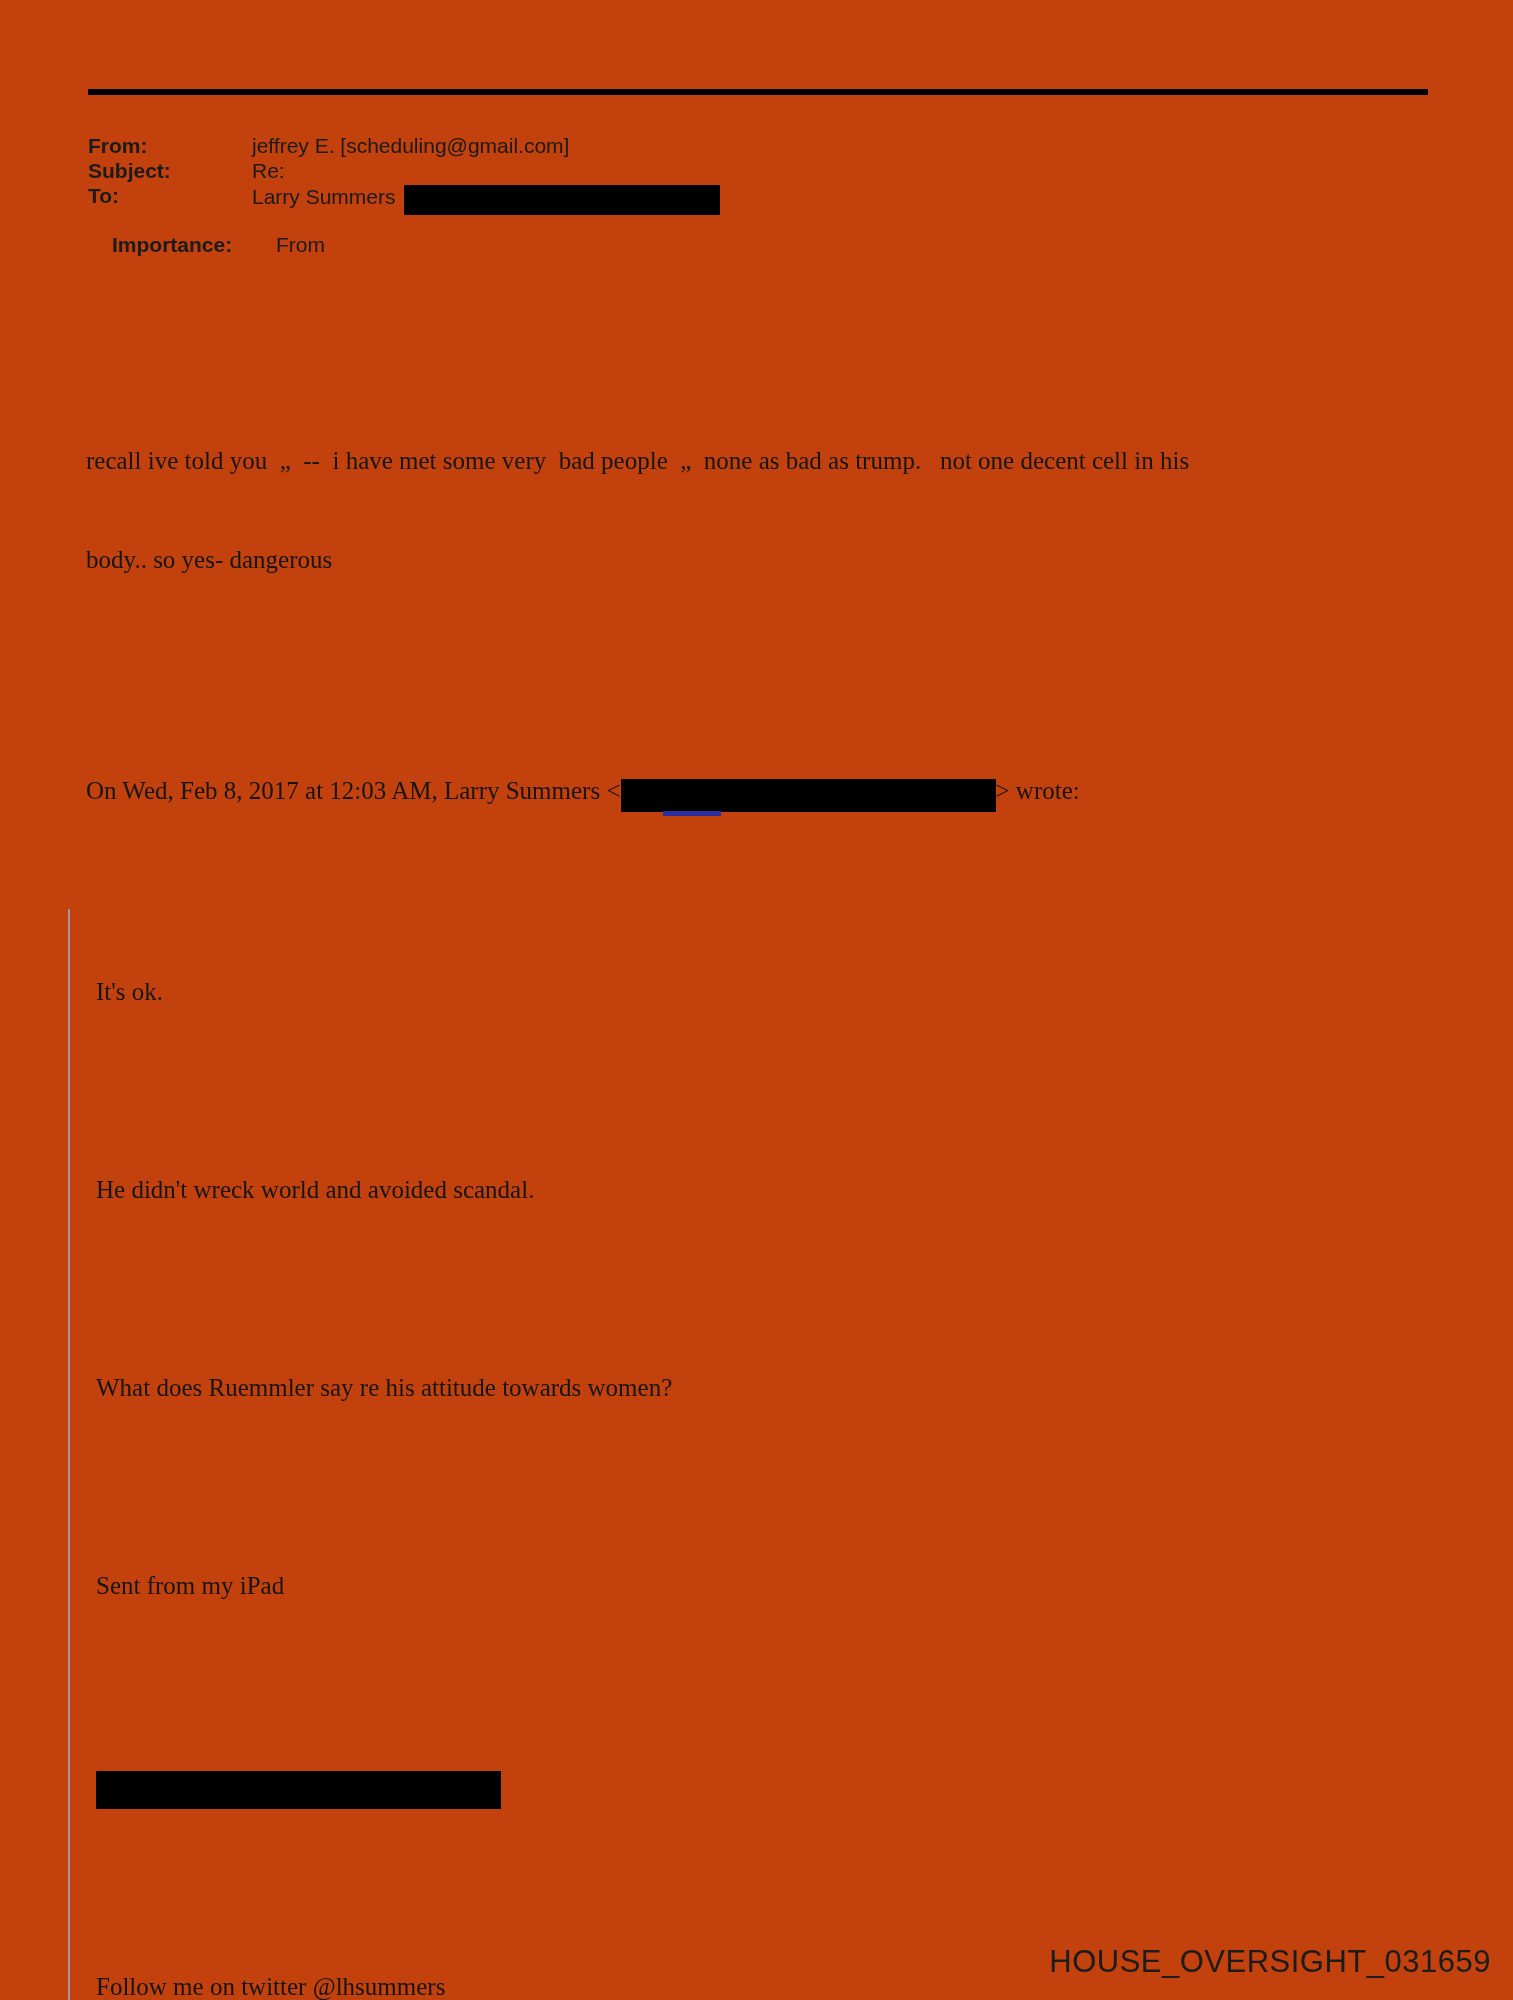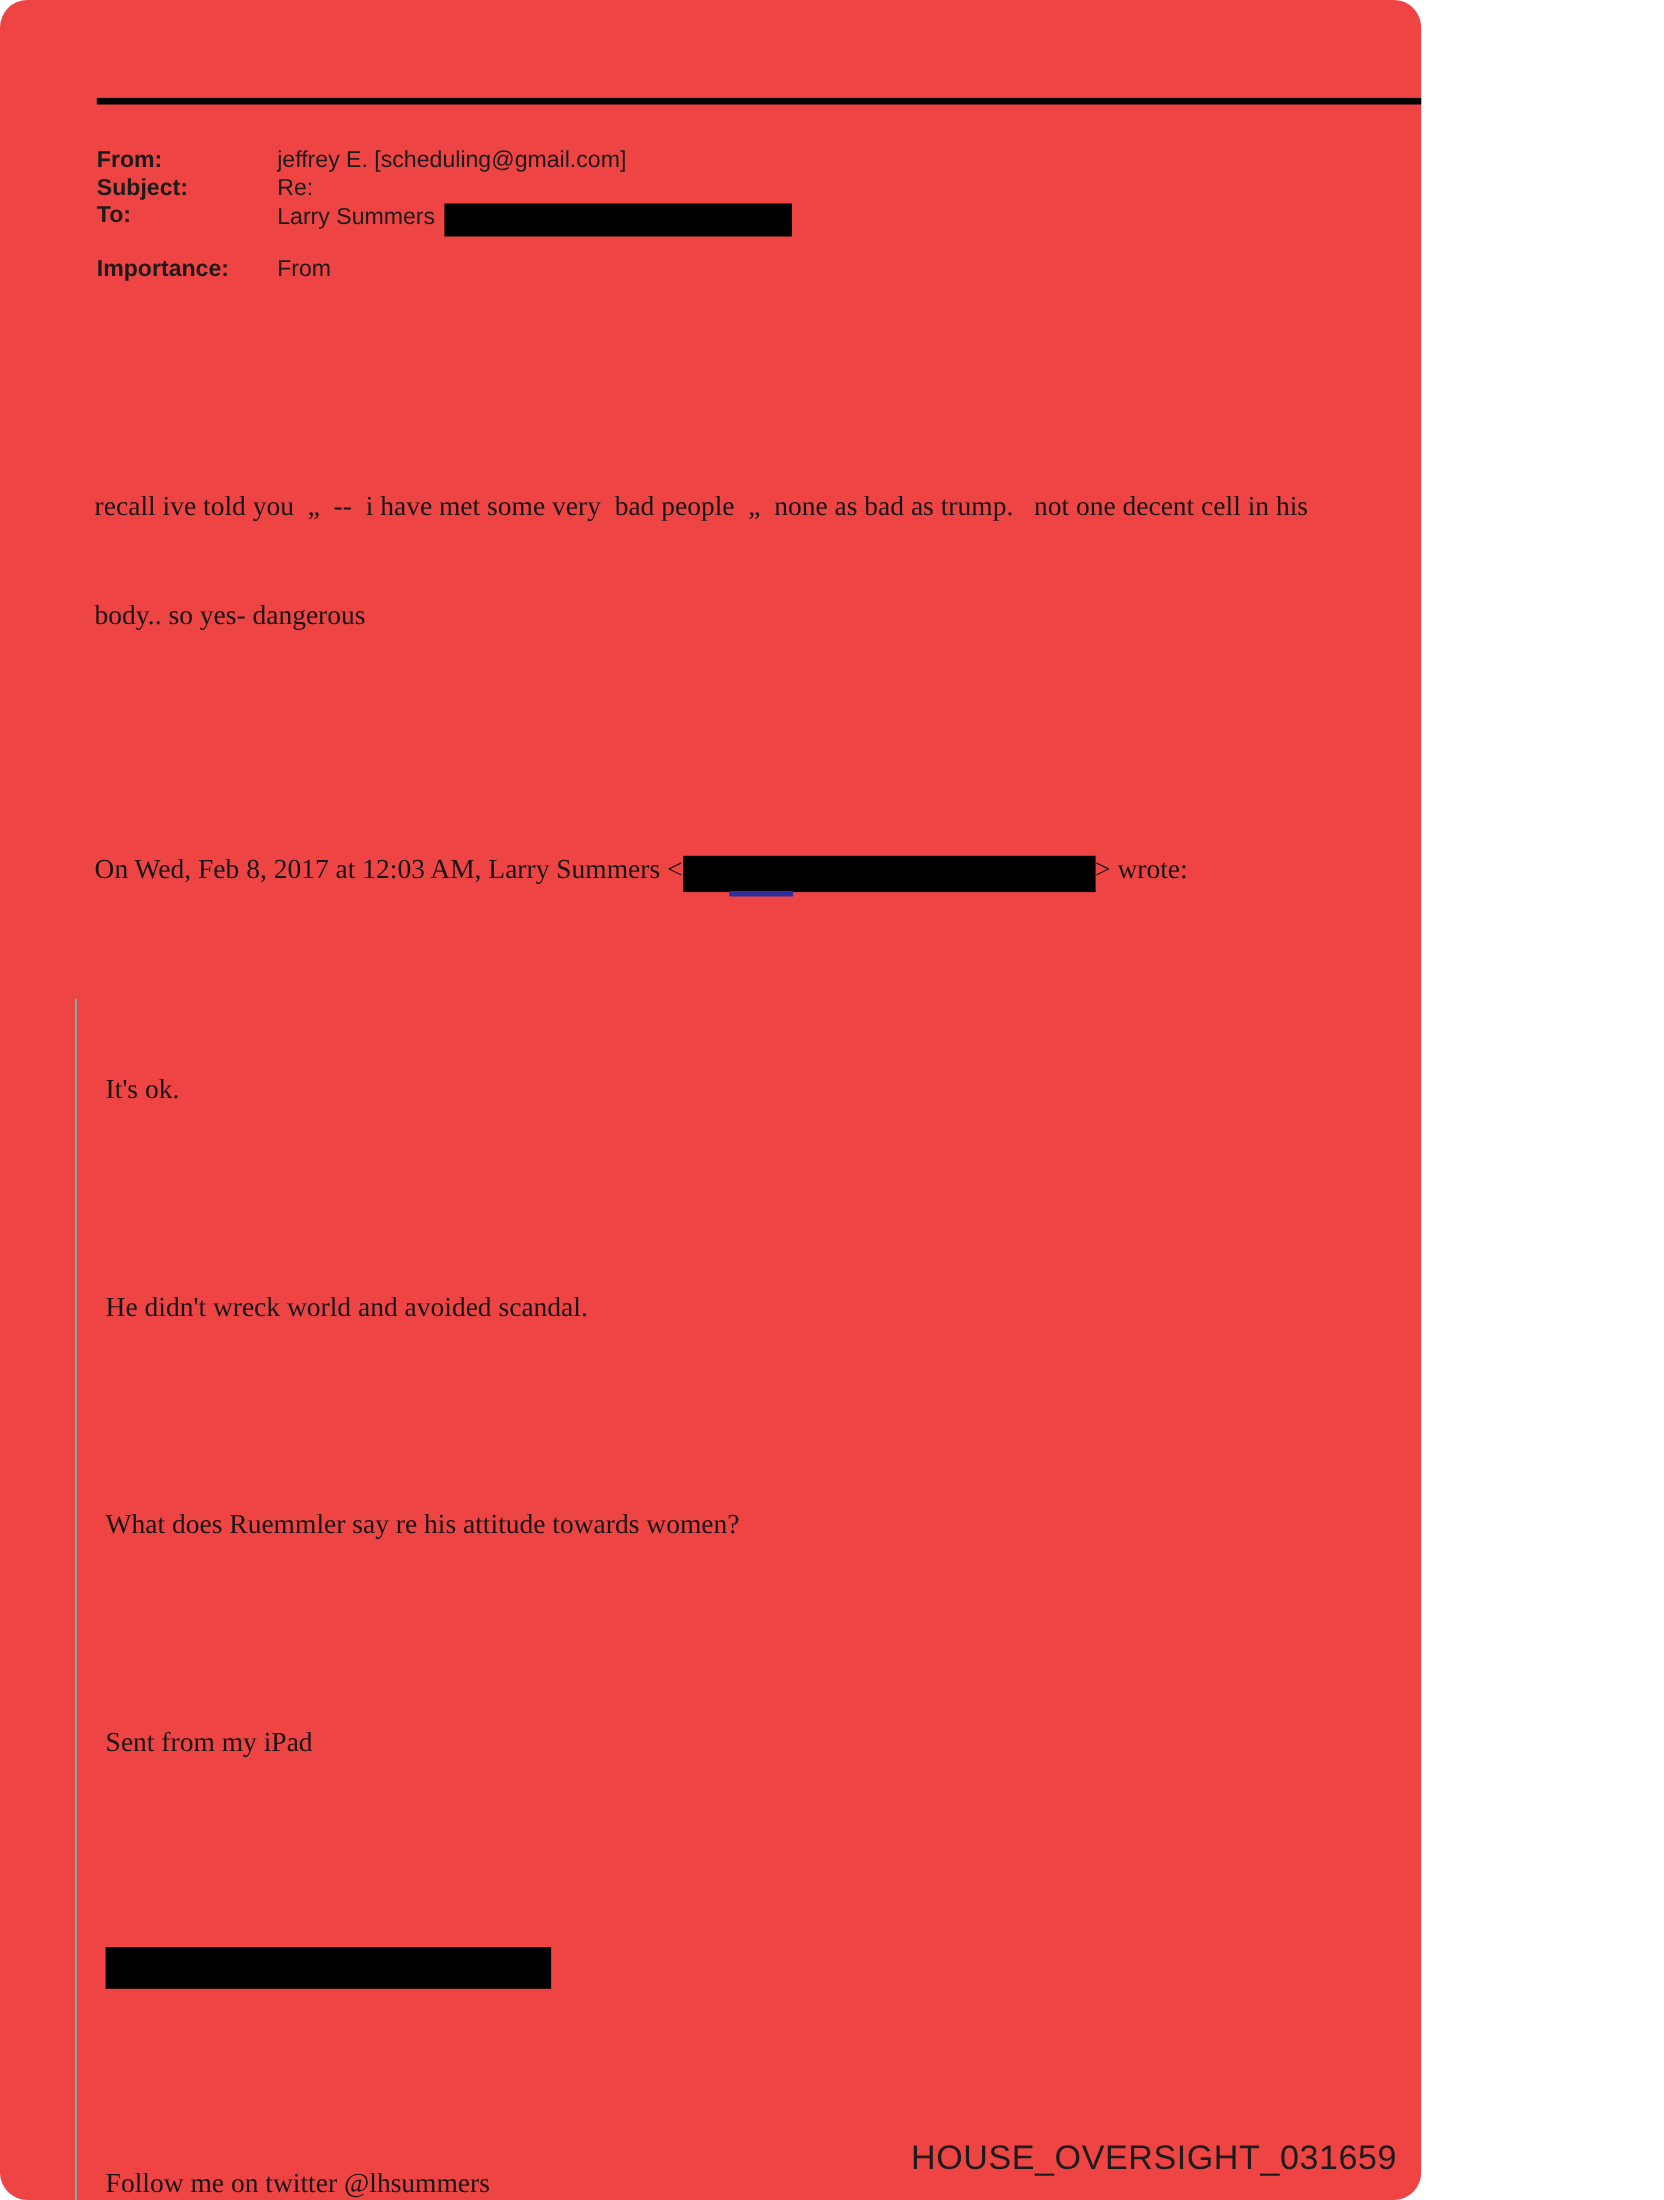--- a/index.html
+++ b/index.html
@@ -1,34 +1,33 @@
 <!DOCTYPE html>
 <html><head>
 <meta charset="utf-8">
 <style>
   html,body{margin:0;padding:0;background:#ffffff;}
   .page{
     position:relative;
-    width:1292px;height:2000px;
-    background:#ef4444;
+    width:1513px;height:2000px;
+    background:#c2410c;
     color:#161616;
     overflow:hidden;
     font-family:"Liberation Serif",serif;
-    border-radius:25px;
   }
   .rule{position:absolute;left:88px;top:89px;width:1340px;height:6px;background:#000;}
   
   .headers{
     position:absolute;left:88px;top:133px;
     font-family:"Liberation Sans",sans-serif;
     font-size:21px;line-height:25px;color:#1b1b1b;
   }
   .hrow{display:flex;}
   .hlabel{width:164px;font-weight:bold;}
-  .hrow.imp{margin-top:19px;}
+  .hrow.imp{margin-top:19px;margin-left:24px;}
   .to-redaction{
     display:inline-block;width:316px;height:30px;background:#000;
     vertical-align:middle;margin-left:8px;transform:translateY(2px);
   }
   
   .content{
     position:absolute;left:86px;top:345px;width:1432px;
     font-size:25px;line-height:33px;white-space:pre-wrap;
   }
   .line{min-height:33px;}

